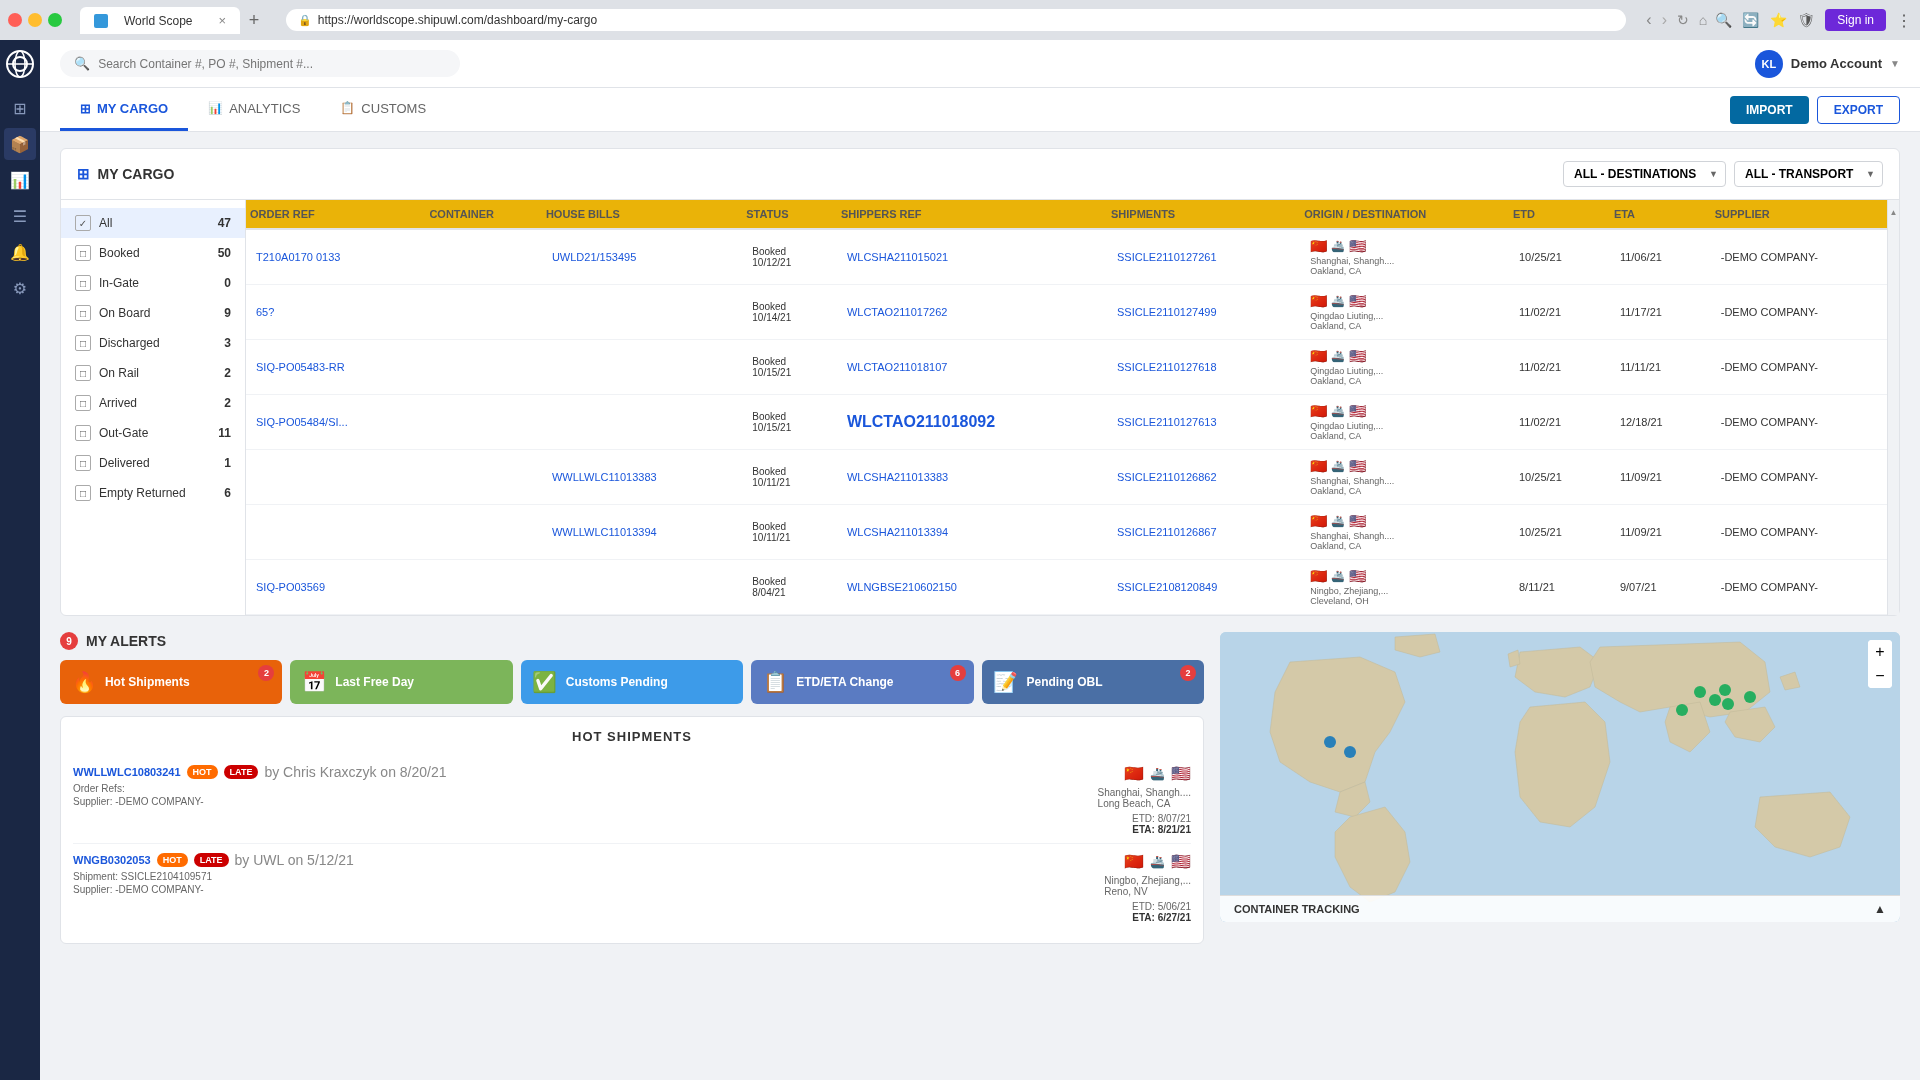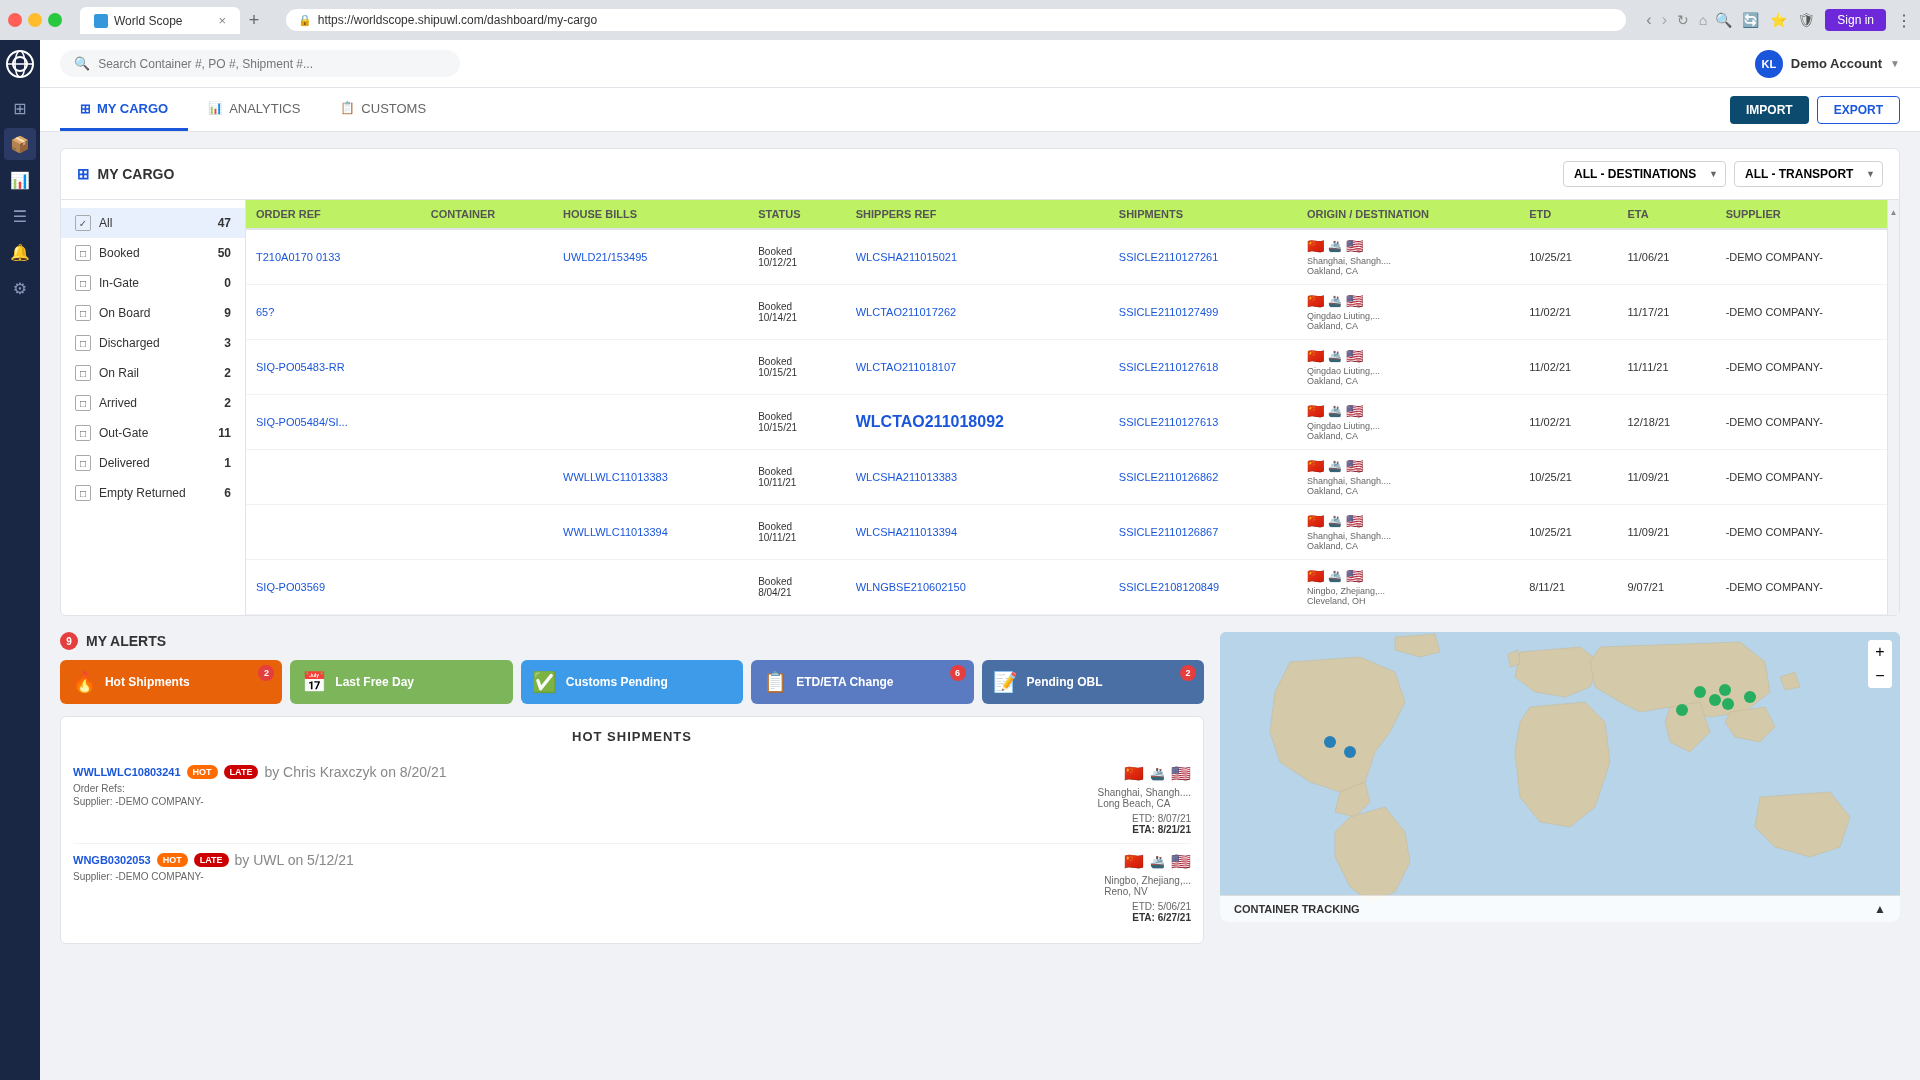--- a/index.html
+++ b/index.html
@@ -1,20 +1,20 @@
 <!DOCTYPE html>
 <html><head>
   <meta charset="utf-8">
   <style>
     * { box-sizing: border-box; margin: 0; padding: 0; }
     body { font-family: Arial, sans-serif; font-size: 12px; background: #f0f2f5; color: #333; overflow: hidden; }
 
     
     .browser-chrome { background: #dee1e6; height: 40px; display: flex; align-items: center; padding: 0 8px; gap: 8px; }
-    .browser-tab { background: white; border-radius: 6px 6px 0 0; padding: 6px 14px; font-size: 12px; display: flex; align-items: center; gap: 6px; min-width: 160px; }
+    .browser-tab { background: white; border-radius: 6px 6px 0 0; padding: 6px 14px; font-size: 12px; display: flex; align-items: center; gap: 16px; min-width: 160px; }
     .browser-btn { width: 14px; height: 14px; border-radius: 50%; border: none; cursor: pointer; }
     .browser-btn.close { background: #ff5f57; }
     .browser-btn.min { background: #ffbd2e; }
     .browser-btn.max { background: #28c940; }
 
     .address-bar { flex: 1; background: white; border-radius: 20px; padding: 4px 12px; font-size: 12px; color: #555; display: flex; align-items: center; gap: 6px; }
 
     
     .app-container { display: flex; height: calc(100vh - 40px); }
 
@@ -33,21 +33,21 @@
     .search-input { border: none; background: transparent; outline: none; font-size: 12px; width: 100%; }
     .user-info { margin-left: auto; display: flex; align-items: center; gap: 8px; }
     .user-avatar { width: 28px; height: 28px; border-radius: 50%; background: #1a56db; color: white; display: flex; align-items: center; justify-content: center; font-size: 11px; font-weight: bold; }
 
     
     .tab-nav { background: white; border-bottom: 1px solid #e0e3e8; padding: 0 20px; display: flex; align-items: center; gap: 0; height: 44px; justify-content: space-between; }
     .tabs { display: flex; gap: 0; }
     .tab { padding: 12px 20px; font-size: 13px; cursor: pointer; border-bottom: 3px solid transparent; display: flex; align-items: center; gap: 6px; color: #666; }
     .tab.active { border-bottom-color: #1a56db; color: #1a56db; font-weight: 600; }
     .tab-actions { display: flex; gap: 8px; }
-    .btn-import { background: #0c4a6e; color: white; border: none; padding: 6px 16px; border-radius: 4px; cursor: pointer; font-size: 12px; font-weight: 600; }
+    .btn-import { background: #0369a1; color: white; border: none; padding: 6px 16px; border-radius: 4px; cursor: pointer; font-size: 12px; font-weight: 600; }
     .btn-export { background: white; color: #1a56db; border: 1px solid #1a56db; padding: 6px 16px; border-radius: 4px; cursor: pointer; font-size: 12px; font-weight: 600; }
 
     
     .content-area { flex: 1; overflow-y: auto; padding: 16px 20px; display: flex; flex-direction: column; gap: 16px; }
 
     
     .cargo-section { background: white; border-radius: 6px; border: 1px solid #e0e3e8; }
     .cargo-header { padding: 12px 16px; display: flex; align-items: center; justify-content: space-between; border-bottom: 1px solid #e0e3e8; }
     .cargo-title { font-weight: 700; font-size: 14px; display: flex; align-items: center; gap: 8px; }
     .cargo-filters { display: flex; gap: 8px; }
@@ -57,21 +57,21 @@
     .status-panel { width: 185px; border-right: 1px solid #e0e3e8; padding: 8px 0; flex-shrink: 0; }
     .status-item { padding: 7px 14px; display: flex; align-items: center; gap: 8px; cursor: pointer; font-size: 12px; }
     .status-item.active { background: #e8f0fe; }
     .status-label { flex: 1; }
     .status-count { font-weight: 600; color: #333; }
     .status-icon { width: 16px; height: 16px; border: 1px solid #aaa; border-radius: 2px; display: flex; align-items: center; justify-content: center; font-size: 10px; color: #555; }
 
     
     .cargo-table-wrap { flex: 1; overflow-x: auto; }
     .cargo-table { width: 100%; border-collapse: collapse; font-size: 11px; }
-    .cargo-table th { padding: 8px 10px; text-align: left; font-weight: 600; color: #555; border-bottom: 2px solid #e0e3e8; white-space: nowrap; background: #bef264; font-size: 11px; }
+    .cargo-table th { padding: 8px 4px; text-align: left; font-weight: 600; color: #555; border-bottom: 2px solid #e0e3e8; white-space: nowrap; background: #eab308; font-size: 11px; }
     .cargo-table td { padding: 8px 10px; border-bottom: 1px solid #f0f2f5; vertical-align: middle; }
     .order-ref { color: #1a56db; font-size: 11px; }
     .house-bill { color: #1a56db; font-size: 11px; }
     .shipment-id { color: #1a56db; font-size: 11px; }
 
     
     .bottom-section { display: flex; gap: 16px; }
 
     
     .alerts-section { flex: 1; min-width: 0; }
@@ -548,20 +548,23 @@
 
             <div class="shipment-row">
               <div class="shipment-info">
                 <div class="house-bill-row">
                   <span class="house-bill-link">WNGB0302053</span>
                   <span class="tag tag-hot">HOT</span>
                   <span class="tag tag-late">LATE</span>
                   <span class="by-text">by UWL on 5/12/21</span>
                 </div>
                 <div class="shipment-detail">
+                  Shipment: <span>SSICLE2104109571</span>
+                </div>
+                <div class="shipment-detail">
                   Supplier: <span>-DEMO COMPANY-</span>
                 </div>
               </div>
               <div style="display:flex;flex-direction:column;align-items:flex-end;gap:4px;">
                 <div class="shipment-route">
                   <span style="font-size:16px;">🇨🇳</span>
                   <span style="font-size:12px;color:#aaa;">🚢</span>
                   <span style="font-size:16px;">🇺🇸</span>
                 </div>
                 <div class="route-text">

